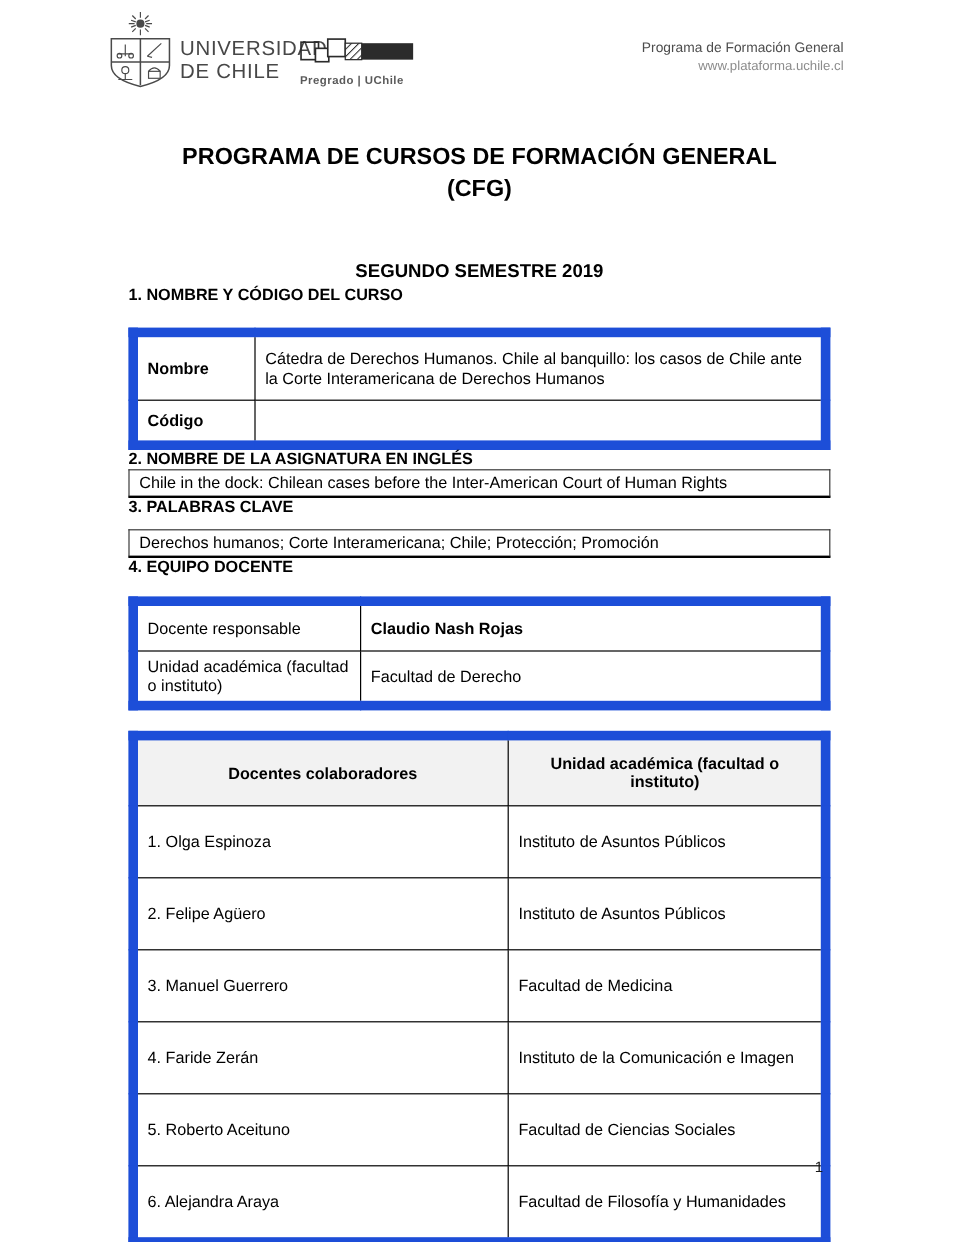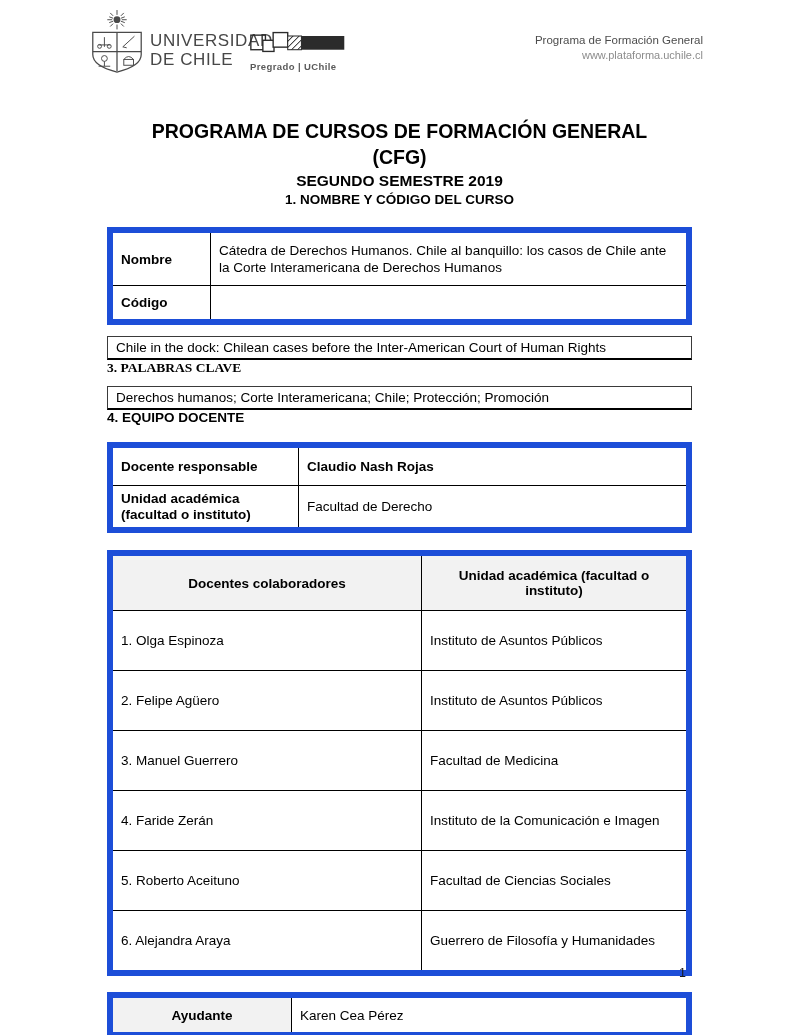--- a/index.html
+++ b/index.html
@@ -28,51 +28,50 @@
     line-height:15px;
   }
   .header-right .program { font-size:11.5px; color:#4d4d4d; }
   .header-right .site    { font-size:11px;  color:#8c8c8c; }
 
   
   .content { position:absolute; left:107px; top:118px; width:585px; }
 
   .doc-title { text-align:center; font-weight:bold; }
   .doc-title .t1, .doc-title .t2 { font-size:19.5px; line-height:26px; }
-  .doc-title .t3 { font-size:15.5px; line-height:22px; }
+  .doc-title .t3 { font-size:15.5px; line-height:22px;margin-top:46px; }
 
   h2.sec {
     font-size:13.5px; font-weight:bold; margin:0; line-height:16px;
   }
-  .sec1 { margin-top:18px;text-align:center; }
+  .sec1 { margin-top:18px; }
   .sec2 { margin-top:23px; }
-  .sec3 { margin-top:22px;font-family:Liberation Serif, serif; }
+  .sec3 { margin-top:22px; }
   .sec4 { margin-top:22px; }
 
   table { border-collapse:collapse; width:585px; table-layout:fixed; }
   td, th { border:1.5px solid #000; font-size:13.5px; vertical-align:middle; }
-  table.bordered { border:6px solid #1d4ed8; }
+  table.bordered { border:8px solid #1d4ed8; }
 
   .tbl-name { margin-top:19px; }
   .tbl-name td { padding:3px 8px; line-height:17px; }
   .tbl-name .lbl { font-weight:bold; width:81px; }
   .tbl-name .row-nombre td { height:46px; }
   .tbl-name .row-codigo td { height:27px; }
 
   .single-box {
-    margin-top:11px;
     border:1px solid #3a3a3a; border-bottom:2px solid #000;
     font-size:13.5px; padding:2px 8px; line-height:17px; height:17px;
     width:567px;
   }
   .single-box.kw { margin-top:10px; }
 
   .tbl-resp { margin-top:16px; }
   .tbl-resp td { padding:3px 8px; line-height:16px; }
-  .tbl-resp .lbl { font-weight:bold; width:169px;margin-top:28px; }
+  .tbl-resp .lbl { font-weight:normal; width:169px;margin-top:28px; }
   .tbl-resp .row1 td { height:31px; }
   .tbl-resp .row2 td { height:35px; }
   .tbl-resp .val-bold { font-weight:bold; }
 
   .tbl-collab { margin-top:17px; }
   .tbl-collab th {
     background:#f2f2f2; font-weight:bold; 
     height:30px; padding:12px 8px;
   }
   .tbl-collab td { height:23px; padding:18px 8px; line-height:16px; }
@@ -176,20 +175,21 @@
         <td class="lbl">Nombre</td>
         <td>Cátedra de Derechos Humanos. Chile al banquillo: los casos de Chile ante la Corte Interamericana de Derechos Humanos</td>
       </tr>
       <tr class="row-codigo">
         <td class="lbl">Código</td>
         <td></td>
       </tr>
     </tbody>
       </table>
 
+    <h2 class="sec sec2">2. NOMBRE DE LA ASIGNATURA EN INGLÉS</h2>
     <div class="single-box">Chile in the dock: Chilean cases before the Inter-American Court of Human Rights</div>
 
     <h2 class="sec sec3">3. PALABRAS CLAVE</h2>
     <div class="single-box kw">Derechos humanos; Corte Interamericana; Chile; Protección; Promoción</div>
 
     <h2 class="sec sec4">4. EQUIPO DOCENTE</h2>
 
     <table class="bordered tbl-resp">
       <tbody>
           <tr class="row1">
@@ -224,21 +224,21 @@
       <tr>
         <td class="c1">4. Faride Zerán</td>
         <td>Instituto de la Comunicación e Imagen</td>
       </tr>
       <tr>
         <td class="c1">5. Roberto Aceituno</td>
         <td>Facultad de Ciencias Sociales</td>
       </tr>
       <tr>
         <td class="c1">6. Alejandra Araya</td>
-        <td>Guerrero de Filosofía y Humanidades</td>
+        <td>Facultad de Filosofía y Humanidades</td>
       </tr>
     </tbody>
       </table>
 
     <table class="bordered tbl-assist">
       <tbody>
           <tr>
         <td class="lbl">Ayudante</td>
         <td>Karen Cea Pérez</td>
       </tr>

